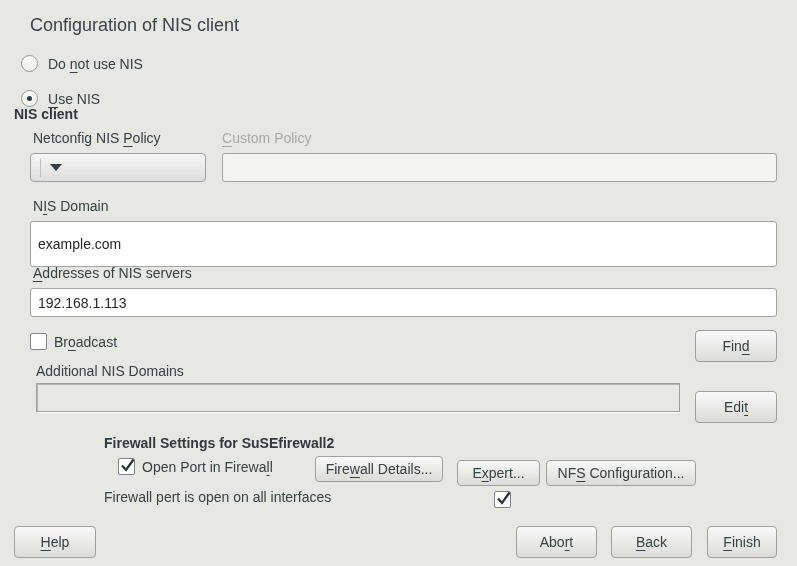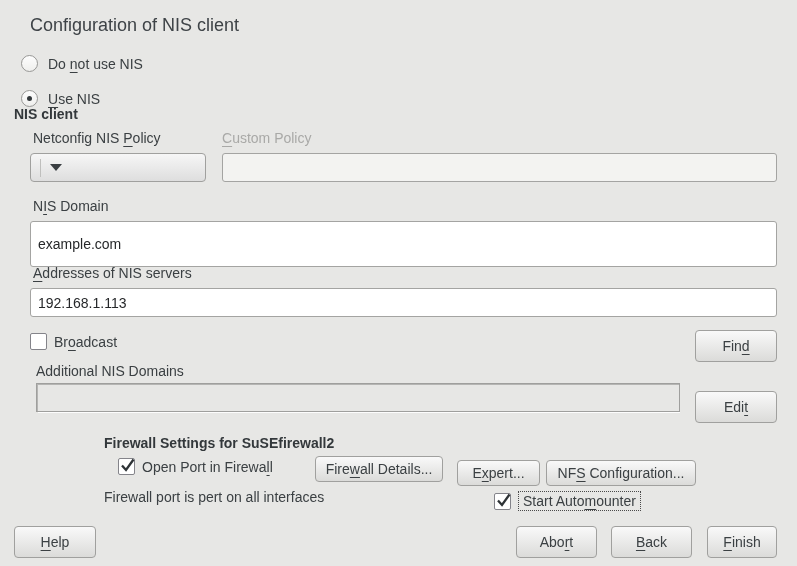--- a/index.html
+++ b/index.html
@@ -165,29 +165,28 @@
 </div>
 
 <div class="abs btn" style="left:457px; top:460px; width:83px; height:26px;">
   <span>E<u>x</u>pert...</span>
 </div>
 
 <div class="abs btn" style="left:546px; top:460px; width:150px; height:26px;">
   <span>NF<u>S</u> Configuration...</span>
 </div>
 
-<div class="abs field-label" style="left:104px; top:489px;">Firewall port is pert on all interfaces</div>
+<div class="abs field-label" style="left:104px; top:489px;">Firewall pert is open on all interfaces</div>
 
 <div class="abs check-row" style="left:494px; top:491px;">
   <span class="checkbox checked">
     <svg class="check" width="19" height="19" viewBox="0 0 19 19">
       <path d="M4 9.5 L8 14 L15.5 3.5" stroke="#2e3336" stroke-width="2.3" fill="none"></path>
     </svg>
   </span>
-  <span class="focus-rect">Start Auto<u>m</u>ounter</span>
 </div>
 
 <div class="abs btn" style="left:14px; top:526px; width:82px;">
   <span><u>H</u>elp</span>
 </div>
 <div class="abs btn" style="left:516px; top:526px; width:81px;">
   <span>Abo<u>r</u>t</span>
 </div>
 <div class="abs btn" style="left:611px; top:526px; width:81px;">
   <span><u>B</u>ack</span>

